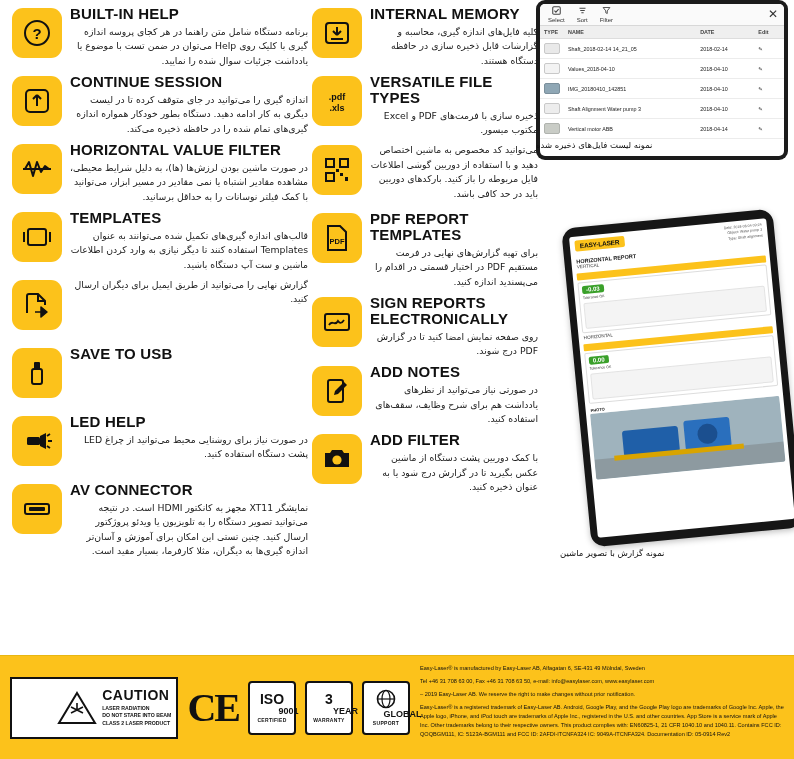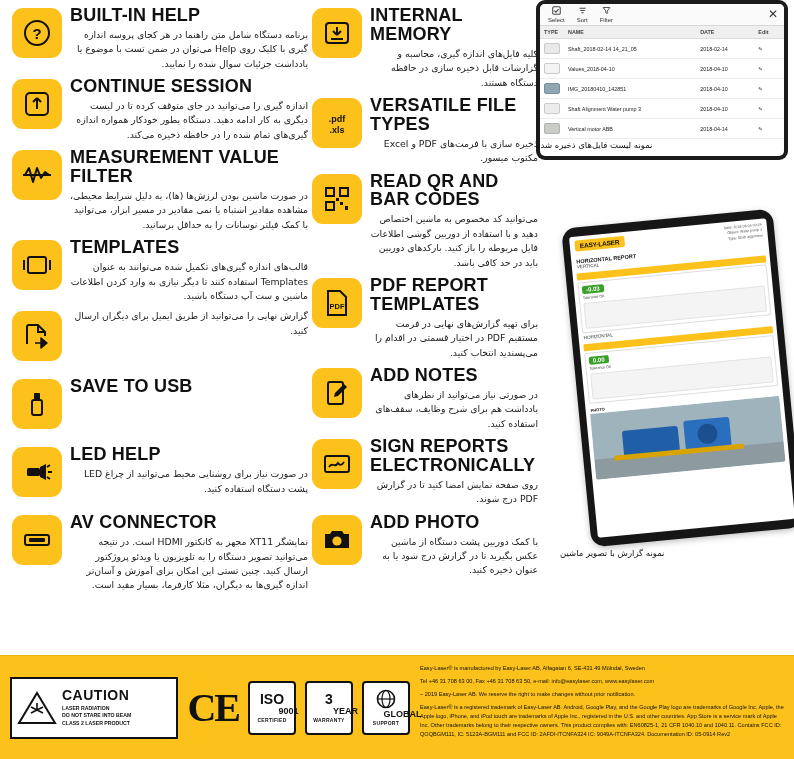--- a/index.html
+++ b/index.html
@@ -21,21 +21,21 @@
   .feature { position: relative; margin-bottom: 6px; min-height: 62px; padding-left: 62px; }
   .feat-icon {
     position: absolute; left: 4px; top: 2px;
     width: 50px; height: 50px; border-radius: 11px;
     background: #fcc21b;
     display: flex; align-items: center; justify-content: center;
     color: #111; 
   }
   .feat-icon svg { display:block; }
   .feat-title {
-    font-weight: bold; font-size: 18px; letter-spacing: .2px;
+    font-weight: bold; font-size: 15px; letter-spacing: .2px;
     color: #111; margin: 2px 0 3px 0; line-height: 1.05;
   }
   .feat-body {
     direction: rtl; text-align: right;
     font-size: 9.3px; line-height: 1.55; color: #1a1a1a;
     font-family: "DejaVu Sans", sans-serif;
   }
 
   
   #tablet-top {
@@ -92,21 +92,21 @@
 
   
   #footer {
     position:absolute; left:0; bottom:0; width:794px; height:104px;
     background:#fcc21b; border-top: 1px solid #e8b612;
   }
   .footer-inner { display:flex; height:100%; padding: 6px 10px; gap: 10px; }
   .badges { display:flex; align-items:center; gap:9px; width: 400px; }
   .caution {
     background:#fff; border:2px solid #111; width: 185px; height: 62px;
-    display:flex; align-items:center; padding:4px 5px; gap:5px;
+    display:flex; align-items:center; padding:4px 5px; gap:5px;justify-content:flex-end;
   }
   .caution-txt { line-height:1.1; }
   .caution-h { font-weight:bold; font-size:14px; letter-spacing:.5px; color:#111; }
   .caution-s { font-size:5.2px; font-weight:bold; color:#111; margin-top:2px; }
   .ce { font-size:40px; font-weight:bold; color:#111; font-family:"Liberation Serif", serif; letter-spacing:-2px; }
   .seal {
     width: 48px; height: 54px; border:2px solid #111; border-radius:4px; background:#fff;
     display:flex; flex-direction:column; align-items:center; justify-content:center; gap:1px;
   }
   .seal-b { font-weight:bold; font-size:14px; color:#111; line-height:1; }
@@ -144,21 +144,21 @@
       <div class="feat-body">اندازه گیری را می‌توانید در جای متوقف کرده تا در لیست دیگری به کار ادامه دهید. دستگاه بطور خودکار همواره اندازه گیری‌های تمام شده را در حافظه ذخیره می‌کند.</div>
     </div>
 
     <div class="feature">
       <div class="feat-icon">
         <svg width="32" height="30" viewBox="0 0 32 30">
             <path d="M2 15h28" stroke="#111" stroke-width="2"></path>
             <path d="M4 15l4-7 4 14 4-14 4 10 4-6 4 3" fill="none" stroke="#111" stroke-width="2" stroke-linejoin="round"></path>
           </svg>
       </div>
-      <div class="feat-title">MEASUREMENT VALUE FILTER</div>
+      <div class="feat-title">HORIZONTAL VALUE FILTER</div>
       <div class="feat-body">در صورت ماشین بودن لرزش‌ها (ها)، به دلیل شرایط محیطی، مشاهده مقادیر اشتباه یا نمی مقادیر در مسیر ابزار، می‌توانید با کمک فیلتر نوسانات را به حداقل برسانید.</div>
     </div>
 
     <div class="feature">
       <div class="feat-icon">
         <svg width="32" height="30" viewBox="0 0 32 30">
             <rect x="7" y="7" width="18" height="16" rx="2" fill="none" stroke="#111" stroke-width="2"></rect>
             <path d="M3 10v10M29 10v10" stroke="#111" stroke-width="2"></path>
           </svg>
       </div>
@@ -240,65 +240,64 @@
       <div class="feat-icon">
         <svg width="30" height="30" viewBox="0 0 30 30">
           <rect x="4" y="4" width="8" height="8" fill="none" stroke="#111" stroke-width="2"></rect>
           <rect x="18" y="4" width="8" height="8" fill="none" stroke="#111" stroke-width="2"></rect>
           <rect x="4" y="18" width="8" height="8" fill="none" stroke="#111" stroke-width="2"></rect>
           <rect x="18" y="18" width="3" height="3" fill="#111"></rect>
             <rect x="23" y="22" width="3" height="4" fill="#111"></rect>
             <rect x="14" y="14" width="3" height="3" fill="#111"></rect>
         </svg>
       </div>
-      <div class="feat-title">READ QR AND BAR CODES</div>
       <div class="feat-body">می‌توانید کد مخصوص به ماشین اختصاص دهید و با استفاده از دوربین گوشی اطلاعات فایل مربوطه را باز کنید. بارکدهای دوربین باید در حد کافی باشد.</div>
     </div>
 
     <div class="feature">
       <div class="feat-icon">
         <svg width="30" height="30" viewBox="0 0 30 30">
             <path d="M6 3h12l6 6v18H6z" fill="none" stroke="#111" stroke-width="2"></path>
             <text x="15" y="21" font-size="7.5" font-weight="bold" text-anchor="middle" fill="#111" font-family="Liberation Sans">PDF</text>
           </svg>
       </div>
       <div class="feat-title">PDF REPORT TEMPLATES</div>
-      <div class="feat-body">برای تهیه گزارش‌های نهایی در فرمت مستقیم PDF در اختیار قسمتی در اقدام را می‌پسندید انتخاب کنید.</div>
+      <div class="feat-body">برای تهیه گزارش‌های نهایی در فرمت مستقیم PDF در اختیار قسمتی در اقدام را می‌پسندید اندازه کنید.</div>
+    </div>
+
+    <div class="feature">
+      <div class="feat-icon">
+        <svg width="32" height="30" viewBox="0 0 32 30">
+            <rect x="4" y="7" width="24" height="16" rx="2" fill="none" stroke="#111" stroke-width="2"></rect>
+            <path d="M8 18c3-6 6 2 9-4 2 3 4 2 6-1" fill="none" stroke="#111" stroke-width="1.8"></path>
+          </svg>
+      </div>
+      <div class="feat-title">SIGN REPORTS ELECTRONICALLY</div>
+      <div class="feat-body">روی صفحه نمایش امضا کنید تا در گزارش PDF درج شوند.</div>
     </div>
 
     <div class="feature">
       <div class="feat-icon">
         <svg width="30" height="30" viewBox="0 0 30 30">
             <rect x="6" y="4" width="15" height="22" rx="2" fill="none" stroke="#111" stroke-width="2"></rect>
             <path d="M22 6l3 3-9 9-4 1 1-4z" fill="#111"></path>
           </svg>
       </div>
       <div class="feat-title">ADD NOTES</div>
       <div class="feat-body">در صورتی نیاز می‌توانید از نظرهای یادداشت هم برای شرح وظایف، سقف‌های استفاده کنید.</div>
     </div>
 
     <div class="feature">
       <div class="feat-icon">
         <svg width="32" height="30" viewBox="0 0 32 30">
-            <rect x="4" y="7" width="24" height="16" rx="2" fill="none" stroke="#111" stroke-width="2"></rect>
-            <path d="M8 18c3-6 6 2 9-4 2 3 4 2 6-1" fill="none" stroke="#111" stroke-width="1.8"></path>
-          </svg>
-      </div>
-      <div class="feat-title">SIGN REPORTS ELECTRONICALLY</div>
-      <div class="feat-body">روی صفحه نمایش امضا کنید تا در گزارش PDF درج شوند.</div>
-    </div>
-
-    <div class="feature">
-      <div class="feat-icon">
-        <svg width="32" height="30" viewBox="0 0 32 30">
             <path d="M4 9h5l2-3h10l2 3h5v14H4z" fill="#111"></path>
             <circle cx="16" cy="16" r="4.6" fill="#fcc21b"></circle>
           </svg>
       </div>
-      <div class="feat-title">ADD PHOTO</div>
+      <div class="feat-title">ADD FILTER</div>
       <div class="feat-body">با کمک دوربین پشت دستگاه از ماشین عکس بگیرید تا در گزارش درج شود یا به عنوان ذخیره کنید.</div>
     </div>
   </div>
 
   <div id="tablet-top">
     <div class="tab-screen">
       <div class="tab-toolbar">
         <div class="tb-item">
           <svg width="9" height="9" viewBox="0 0 12 12">
               <rect x="1" y="1" width="10" height="10" rx="1.5" fill="none" stroke="#444" stroke-width="1.4"></rect>

